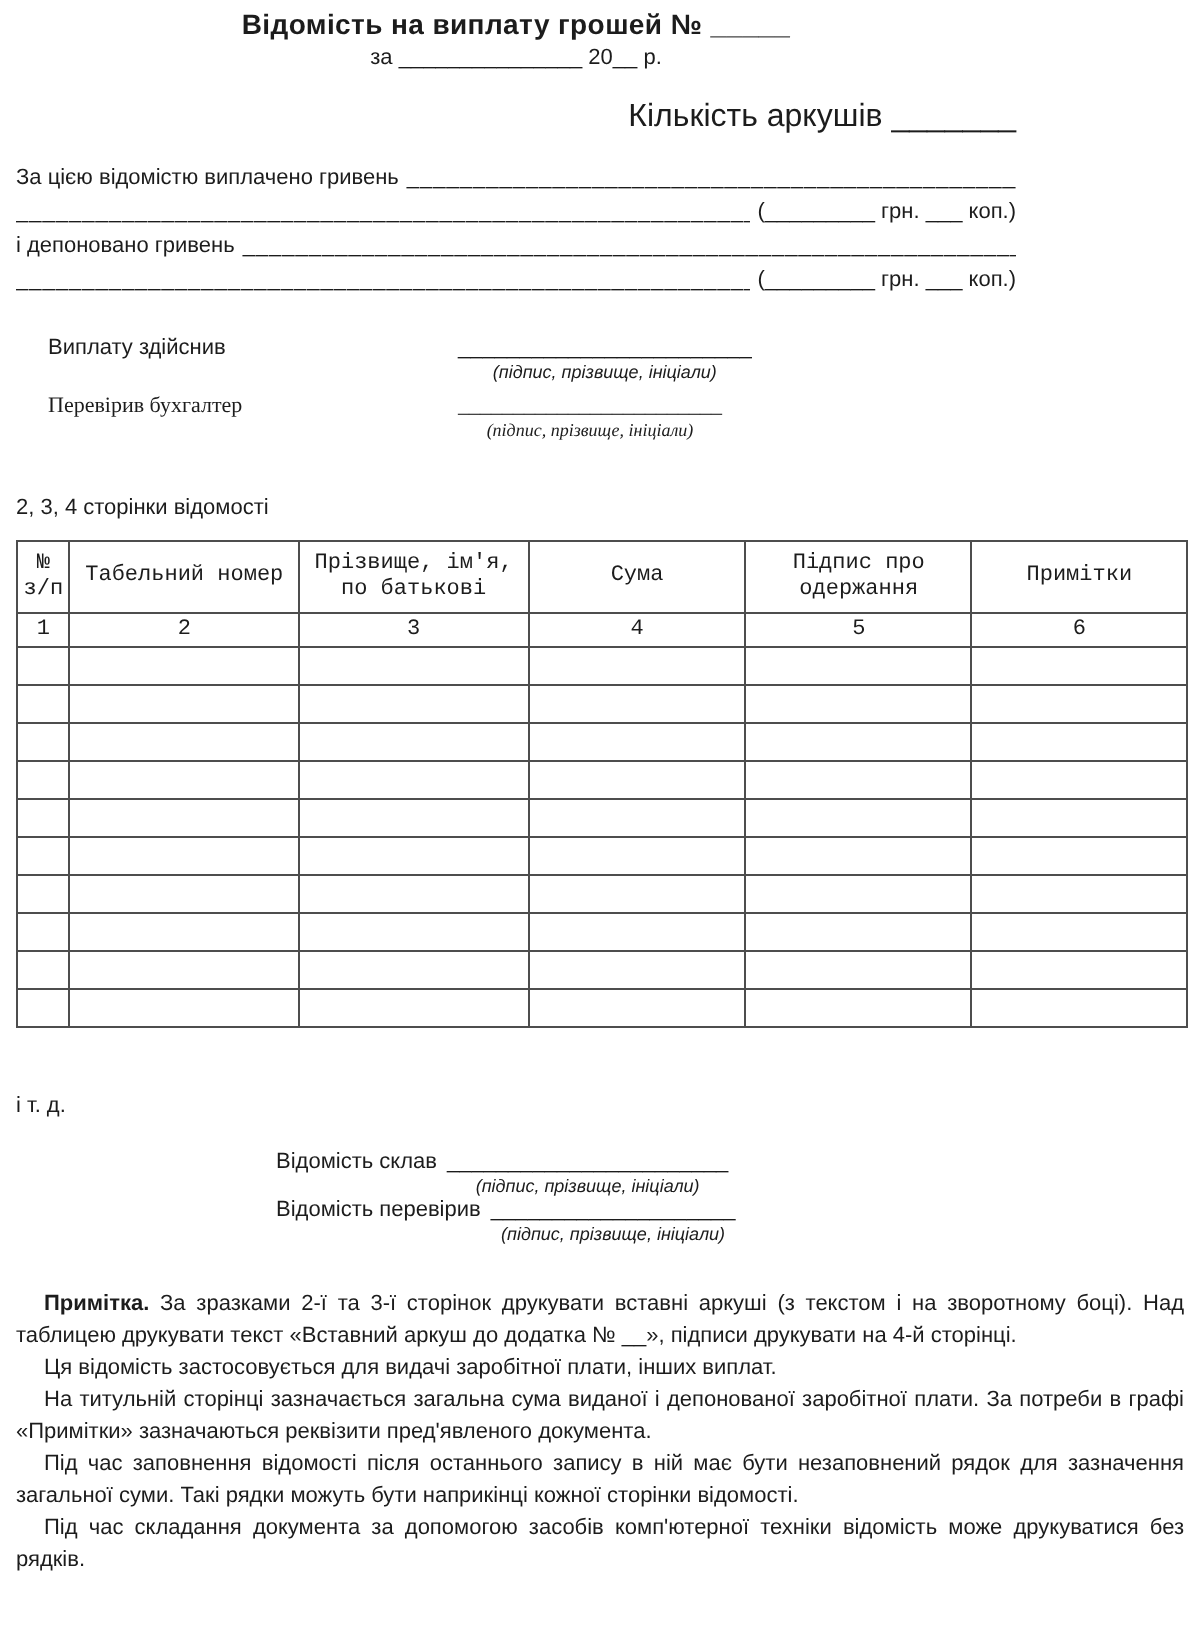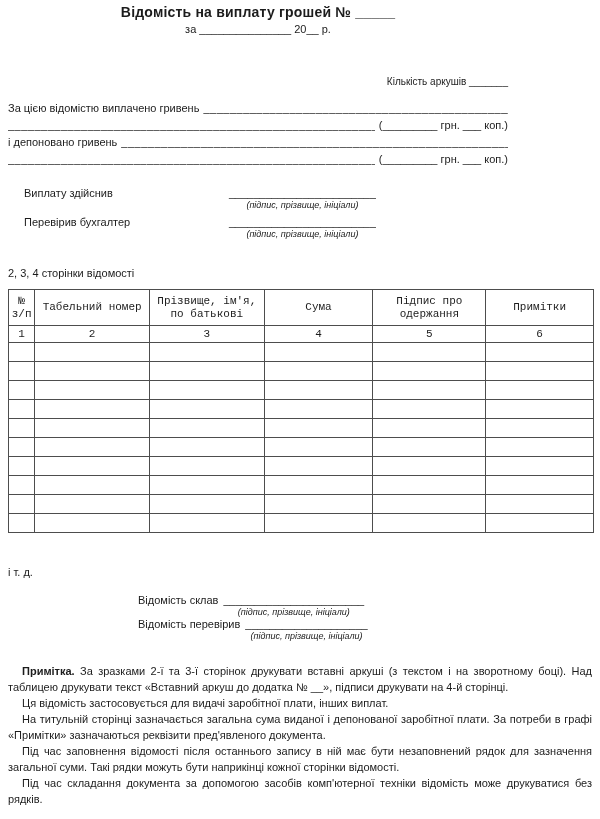--- a/index.html
+++ b/index.html
@@ -10,41 +10,41 @@
     color: #1c1c1c;
     font-size: 11px;
     overflow: hidden;
   }
   .page { padding: 4px 8px 0 8px; width: 516px; }
 
   
   .head-block { width: 500px; text-align: center; }
   .doc-title { font-size: 14px; font-weight: bold; letter-spacing: .2px; }
   .date-line { font-size: 11px; margin-top: 3px; }
-  .sheets-line { text-align: right; margin-top: 41px; font-size: 10px; }
+  .sheets-line { text-align: right; margin-top: 15px; font-size: 16px; }
 
   
   .amounts { margin-top: 15px; }
   .fill-row { display: flex; align-items: baseline; height: 17px; }
   .fill-row .lbl { white-space: nowrap; padding-right: 4px; }
   .fill-row .fill {
     flex: 1 1 0; min-width: 0; overflow: hidden;
     white-space: nowrap; letter-spacing: .5px;
   }
   .fill-row .tail { white-space: nowrap; padding-left: 4px; }
 
   
   .sig-row { display: flex; align-items: flex-start; }
   .sig-row.top { margin-left: 16px; }
   .sig-row.top .sig-label { flex: 0 0 205px; }
   .sig-col { display: inline-block; text-align: center; }
   .sig-line { display: block; line-height: 13px; white-space: nowrap; text-align: right; }
   .sig-caption { display: block; font-style: italic; font-size: 9px; line-height: 11px; }
   .sig-gap1 { margin-top: 17px; }
-  .sig-gap2 { margin-top: 5px; }
+  .sig-gap2 { margin-top: 5px; font-family: Liberation Serif, serif; }
 
   .pages-note { margin-top: 27px; font-size: 11px; }
 
   
   table.sheet {
     width: 586px; margin-top: 10px;
     border-collapse: collapse; table-layout: fixed; font-family: Liberation Mono, monospace;
   }
   table.sheet th, table.sheet td {
     border: 1px solid #4d4d4d;

